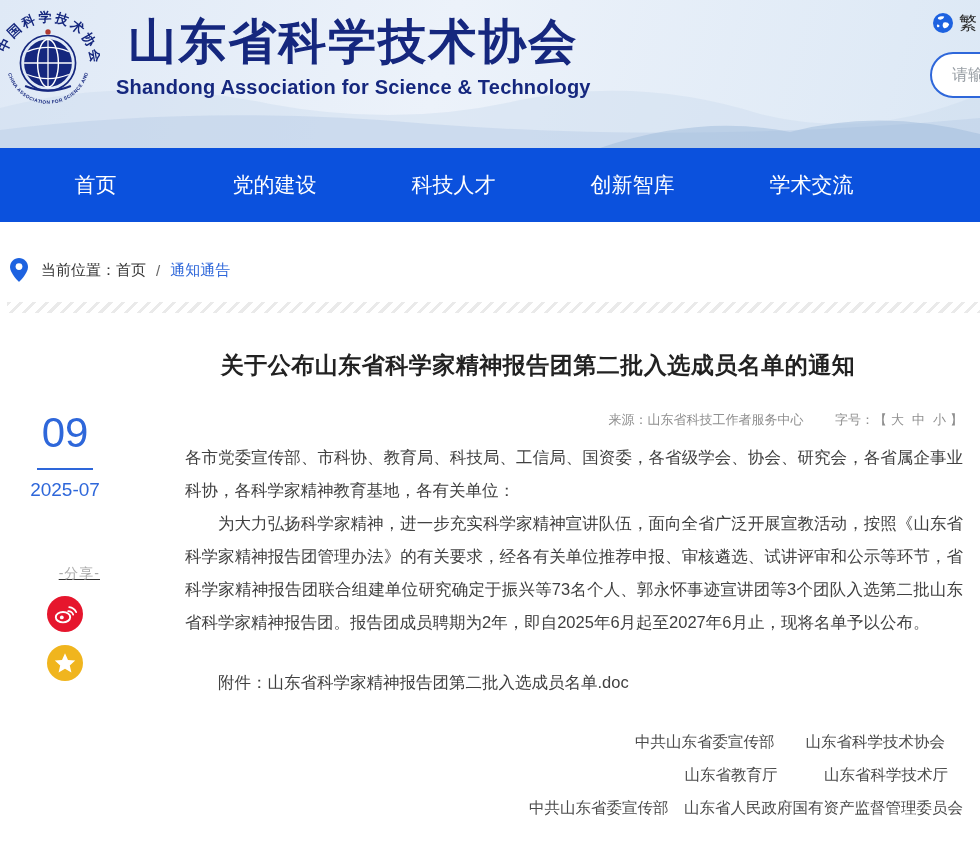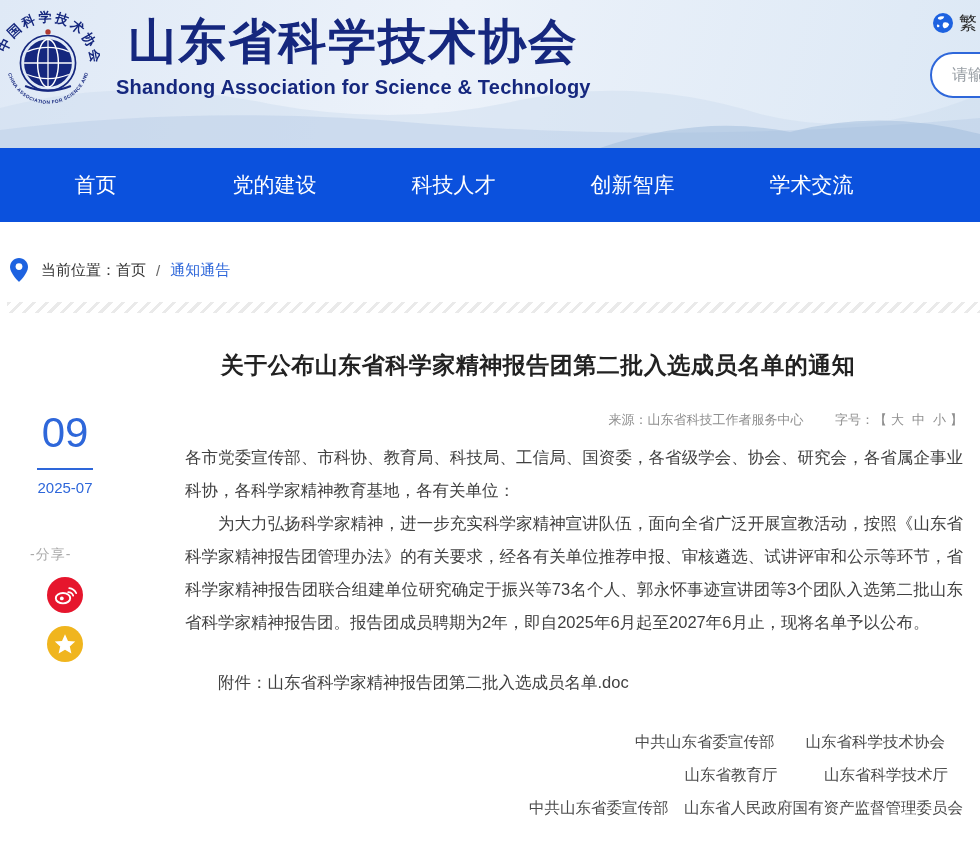--- a/index.html
+++ b/index.html
@@ -68,22 +68,22 @@
   .article-title {
     margin:37px 17px 0 110px; text-align:center;
     font-size:23px; font-weight:700; color:#222; letter-spacing:0.5px;
   }
   .article-body { display:flex; margin-top:30px; }
 
   .left-rail { width:165px; flex:0 0 165px; }
   .date-box { width:70px; margin-left:10px; text-align:center; }
   .date-day { font-size:42px; color:#2e67da; line-height:1.05; font-weight:500; }
   .date-rule { width:56px; margin:13px auto 9px; border-top:2px solid #2e67da; }
-  .date-month { font-size:15px; color:#2e67da; }
-  .share-box { width:70px; margin-left:10px; margin-top:50px; text-align:left; }
+  .date-month { font-size:19px; color:#2e67da; }
+  .share-box { width:70px; margin-left:10px; margin-top:64px; text-align:right;text-decoration:underline; }
   .share-label { font-size:14px; color:#aaa; letter-spacing:1px; }
   .share-icon { width:36px; height:36px; border-radius:50%; margin:13px auto 0; display:flex;
     align-items:center; justify-content:center; cursor:pointer; }
   .share-weibo { background:#e6162d; }
   .share-qzone { background:#f0b51e; }
 
   .content-col { flex:1; min-width:0; }
   .meta-row { text-align:right; font-size:13px; color:#8f8f8f; margin-bottom:12px; }
   .meta-row .fs-label { margin-left:28px; }
   .fs-size { margin:0 4px; cursor:pointer; }

